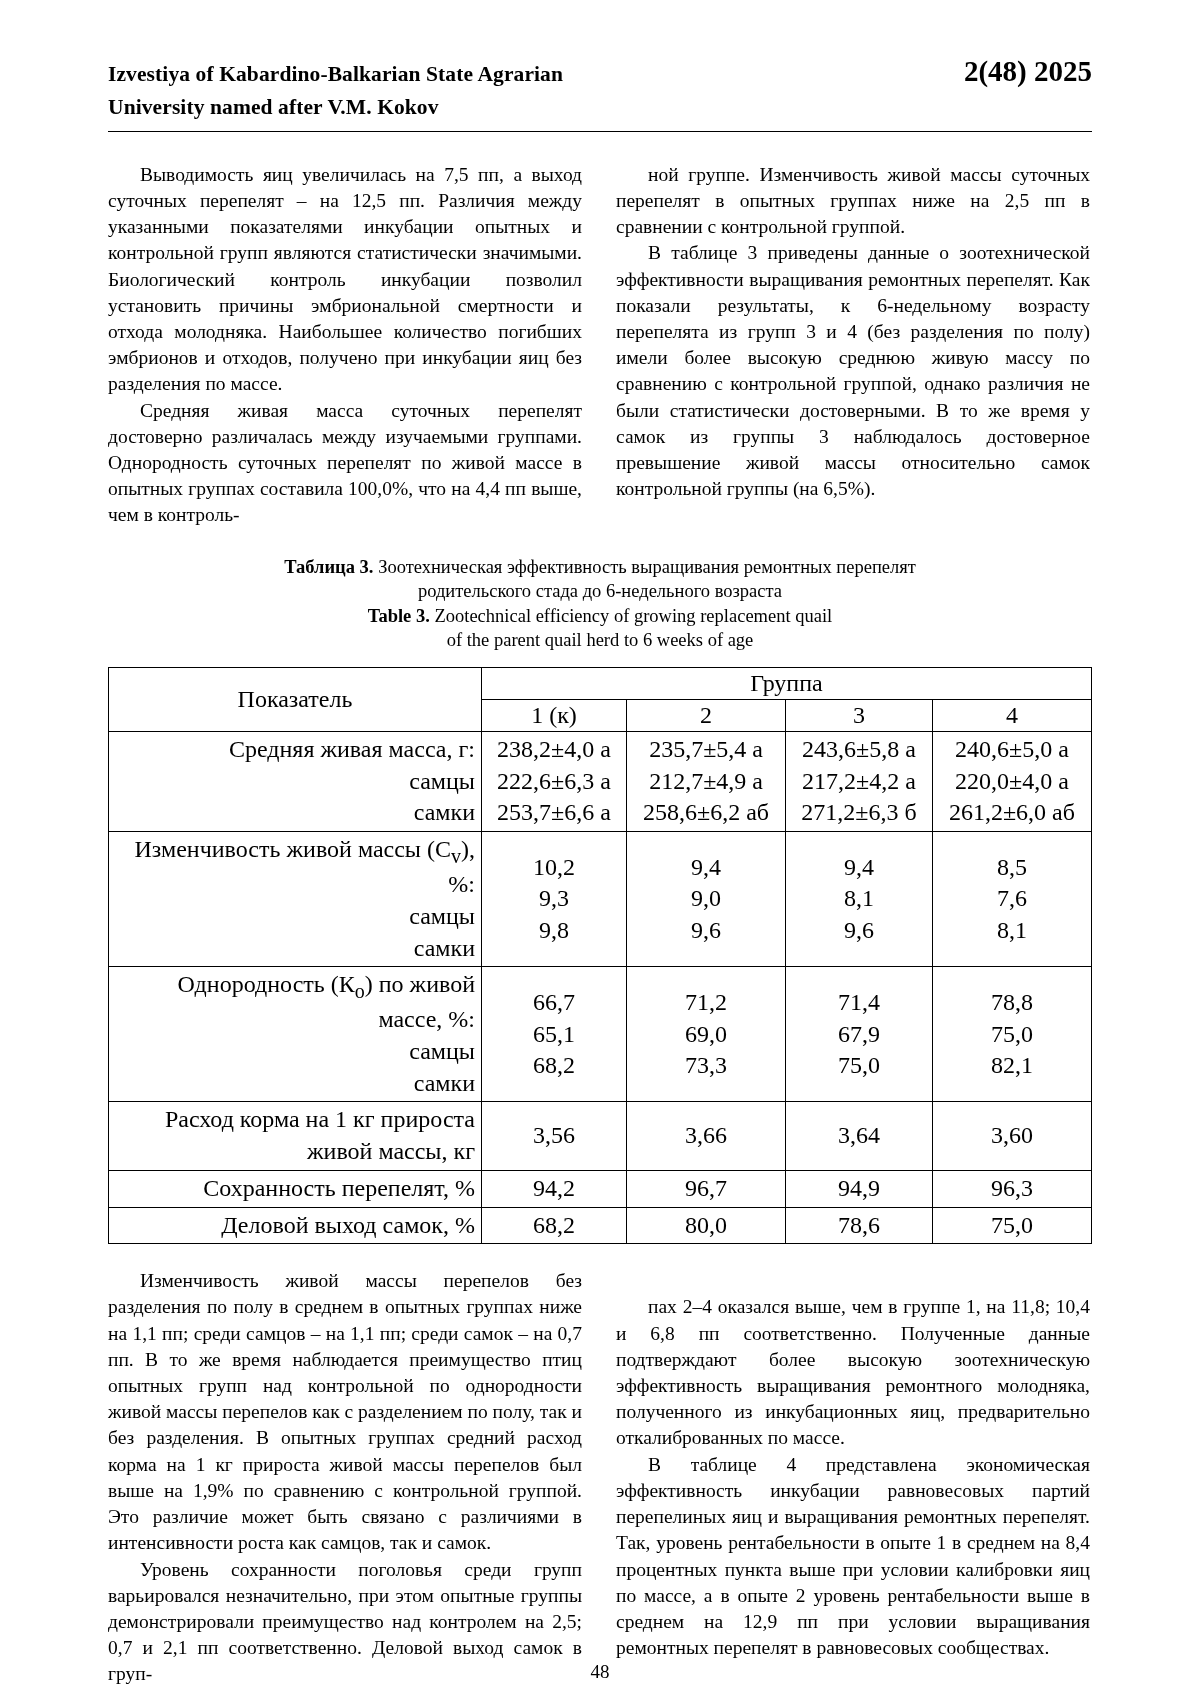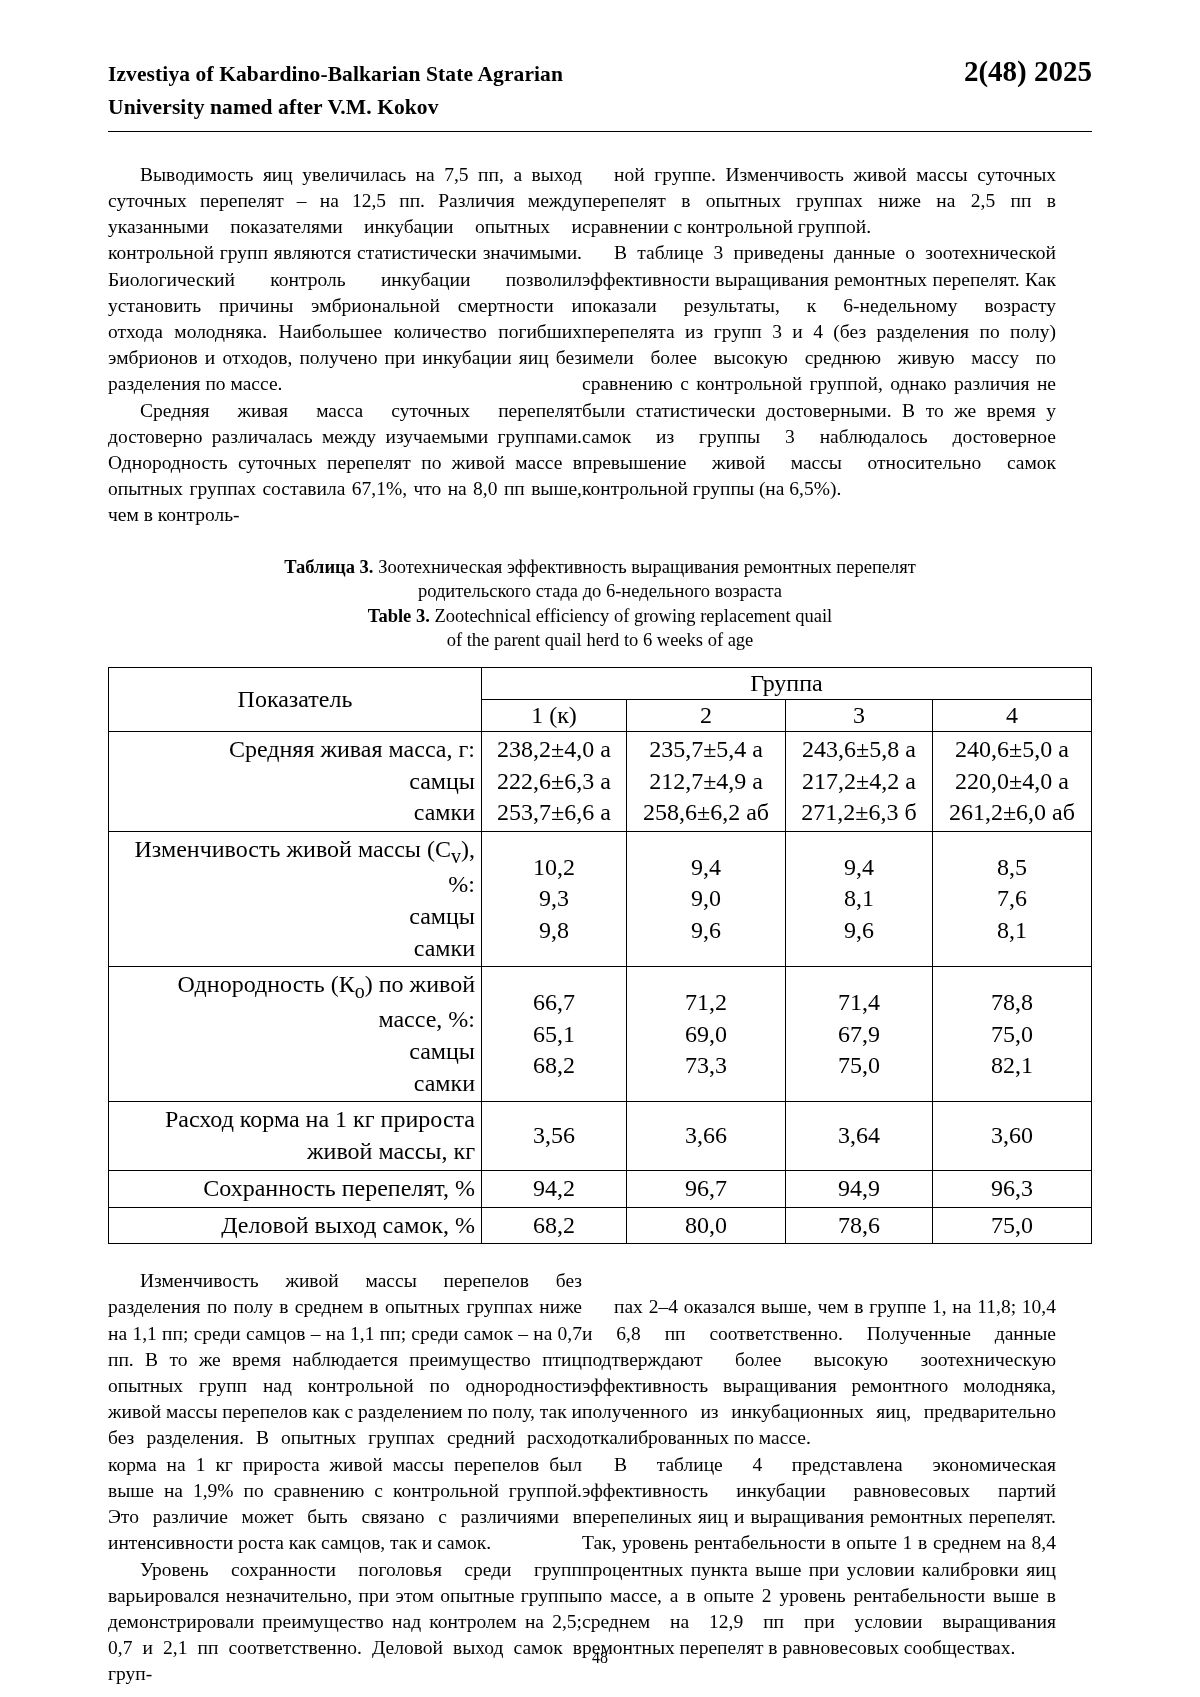--- a/index.html
+++ b/index.html
@@ -40,20 +40,21 @@
     letter-spacing: 0.1px;
   }
   .header-issue {
     font-weight: bold;
     font-size: 29px;
     white-space: nowrap;
   }
   
   .columns {
     display: flex;
+    gap: 34px;
   }
   .col {
     width: 474px;
   }
   p.body-text {
     margin: 0;
     text-align: justify;
     text-justify: inter-word;
     font-size: 19.5px;
     line-height: 1.345;
@@ -105,46 +106,46 @@
     padding-left: 38px;
     display: block;
   }
   
   .lower {
     margin-top: 24px;
     align-items: center;
   }
   .page-number {
     position: absolute;
-    bottom: 30px;
+    bottom: 14px;
     left: 0;
     width: 1200px;
     text-align: center;
-    font-size: 16px;
+    font-size: 19px;
   }
 </style>
 </head>
 <body>
 
 <div class="page">
 
   <div class="header">
     <div class="header-row">
       <div class="header-title">
         <div>Izvestiya of Kabardino-Balkarian State Agrarian</div>
         <div>University named after V.M. Kokov</div>
       </div>
       <div class="header-issue">2(48) 2025</div>
     </div>
   </div>
 
   <div class="columns">
     <div class="col">
       <p class="body-text">Выводимость яиц увеличилась на 7,5 пп, а выход суточных перепелят – на 12,5 пп. Различия между указанными показателями инкубации опытных и контрольной групп являются статистически значимыми. Биологический контроль инкубации позволил установить причины эмбриональной смертности и отхода молодняка. Наибольшее количество погибших эмбрионов и отходов, получено при инкубации яиц без разделения по массе.</p>
-      <p class="body-text">Средняя живая масса суточных перепелят достоверно различалась между изучаемыми группами. Однородность суточных перепелят по живой массе в опытных группах составила 67,1%, что на 8,0 пп выше, чем в контроль-</p>
+      <p class="body-text">Средняя живая масса суточных перепелят достоверно различалась между изучаемыми группами. Однородность суточных перепелят по живой массе в опытных группах составила 100,0%, что на 4,4 пп выше, чем в контроль-</p>
     </div>
     <div class="col">
       <p class="body-text">ной группе. Изменчивость живой массы суточных перепелят в опытных группах ниже на 2,5 пп в сравнении с контрольной группой.</p>
       <p class="body-text">В таблице 3 приведены данные о зоотехнической эффективности выращивания ремонтных перепелят. Как показали результаты, к 6-недельному возрасту перепелята из групп 3 и 4 (без разделения по полу) имели более высокую среднюю живую массу по сравнению с контрольной группой, однако различия не были статистически достоверными. В то же время у самок из группы 3 наблюдалось достоверное превышение живой массы относительно самок контрольной группы (на 6,5%).</p>
     </div>
   </div>
 
   <div class="caption-block">
     <span class="line"><b>Таблица 3.</b> <span>Зоотехническая эффективность выращивания ремонтных перепелят</span></span>
     <span class="line">родительского стада до 6-недельного возраста</span>

